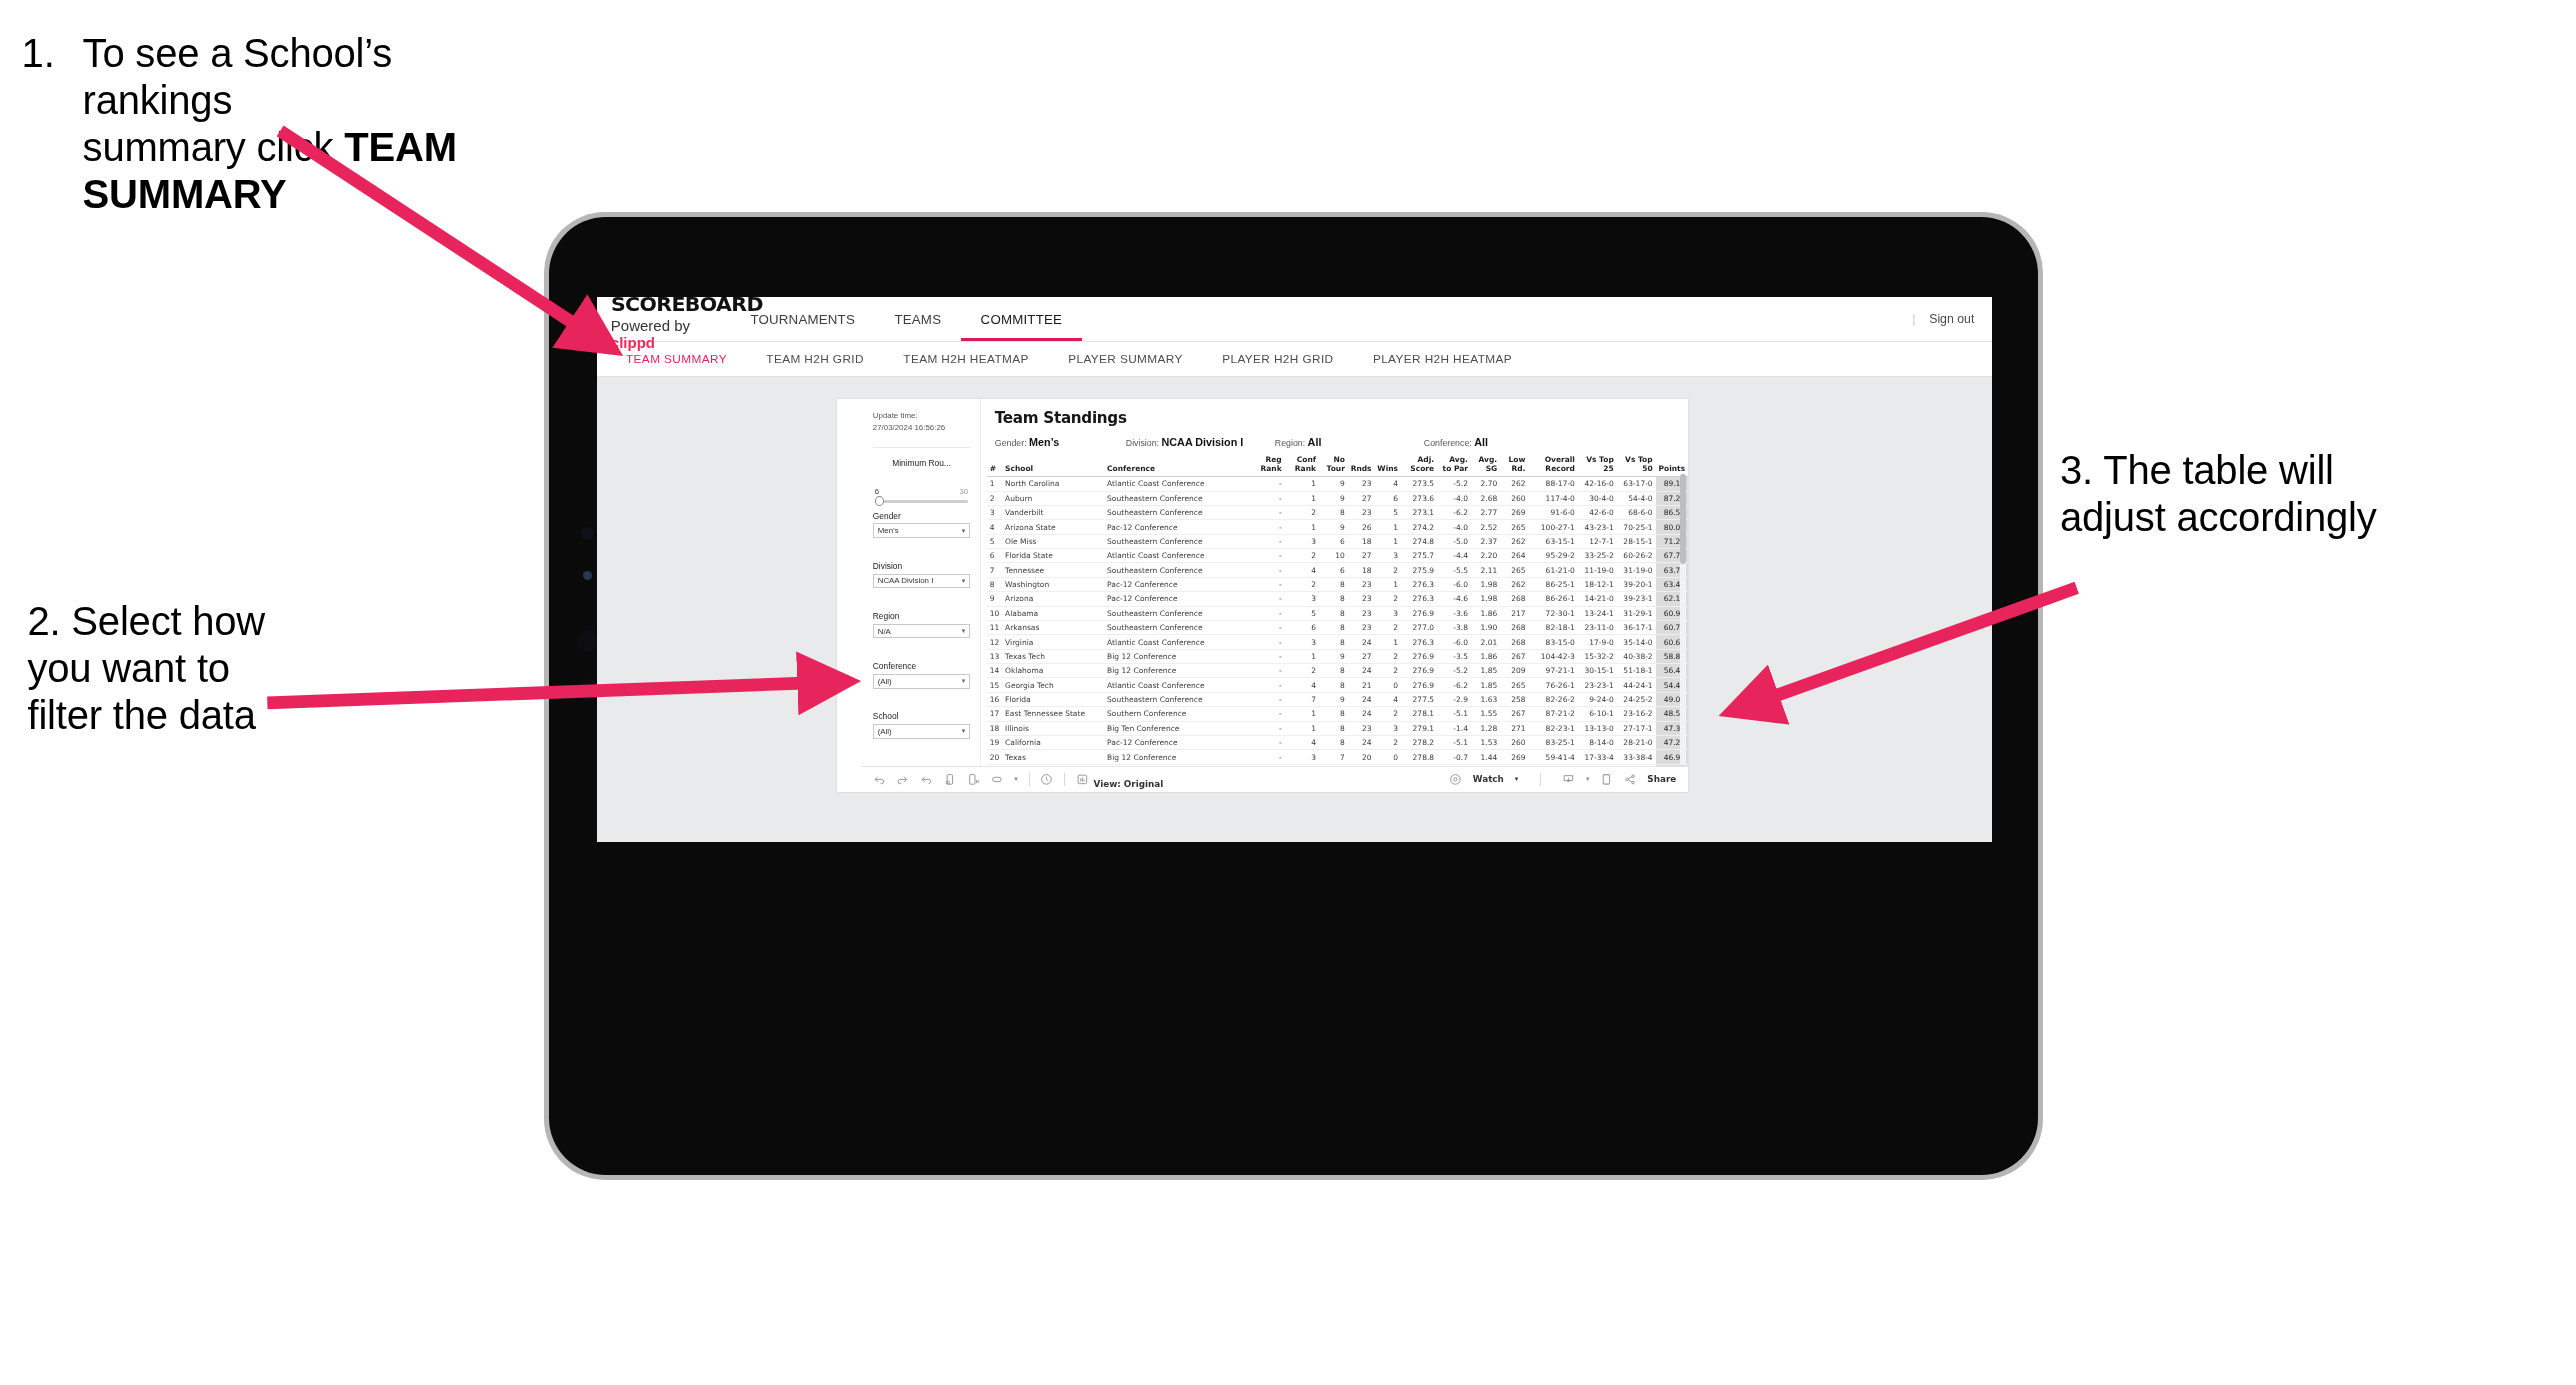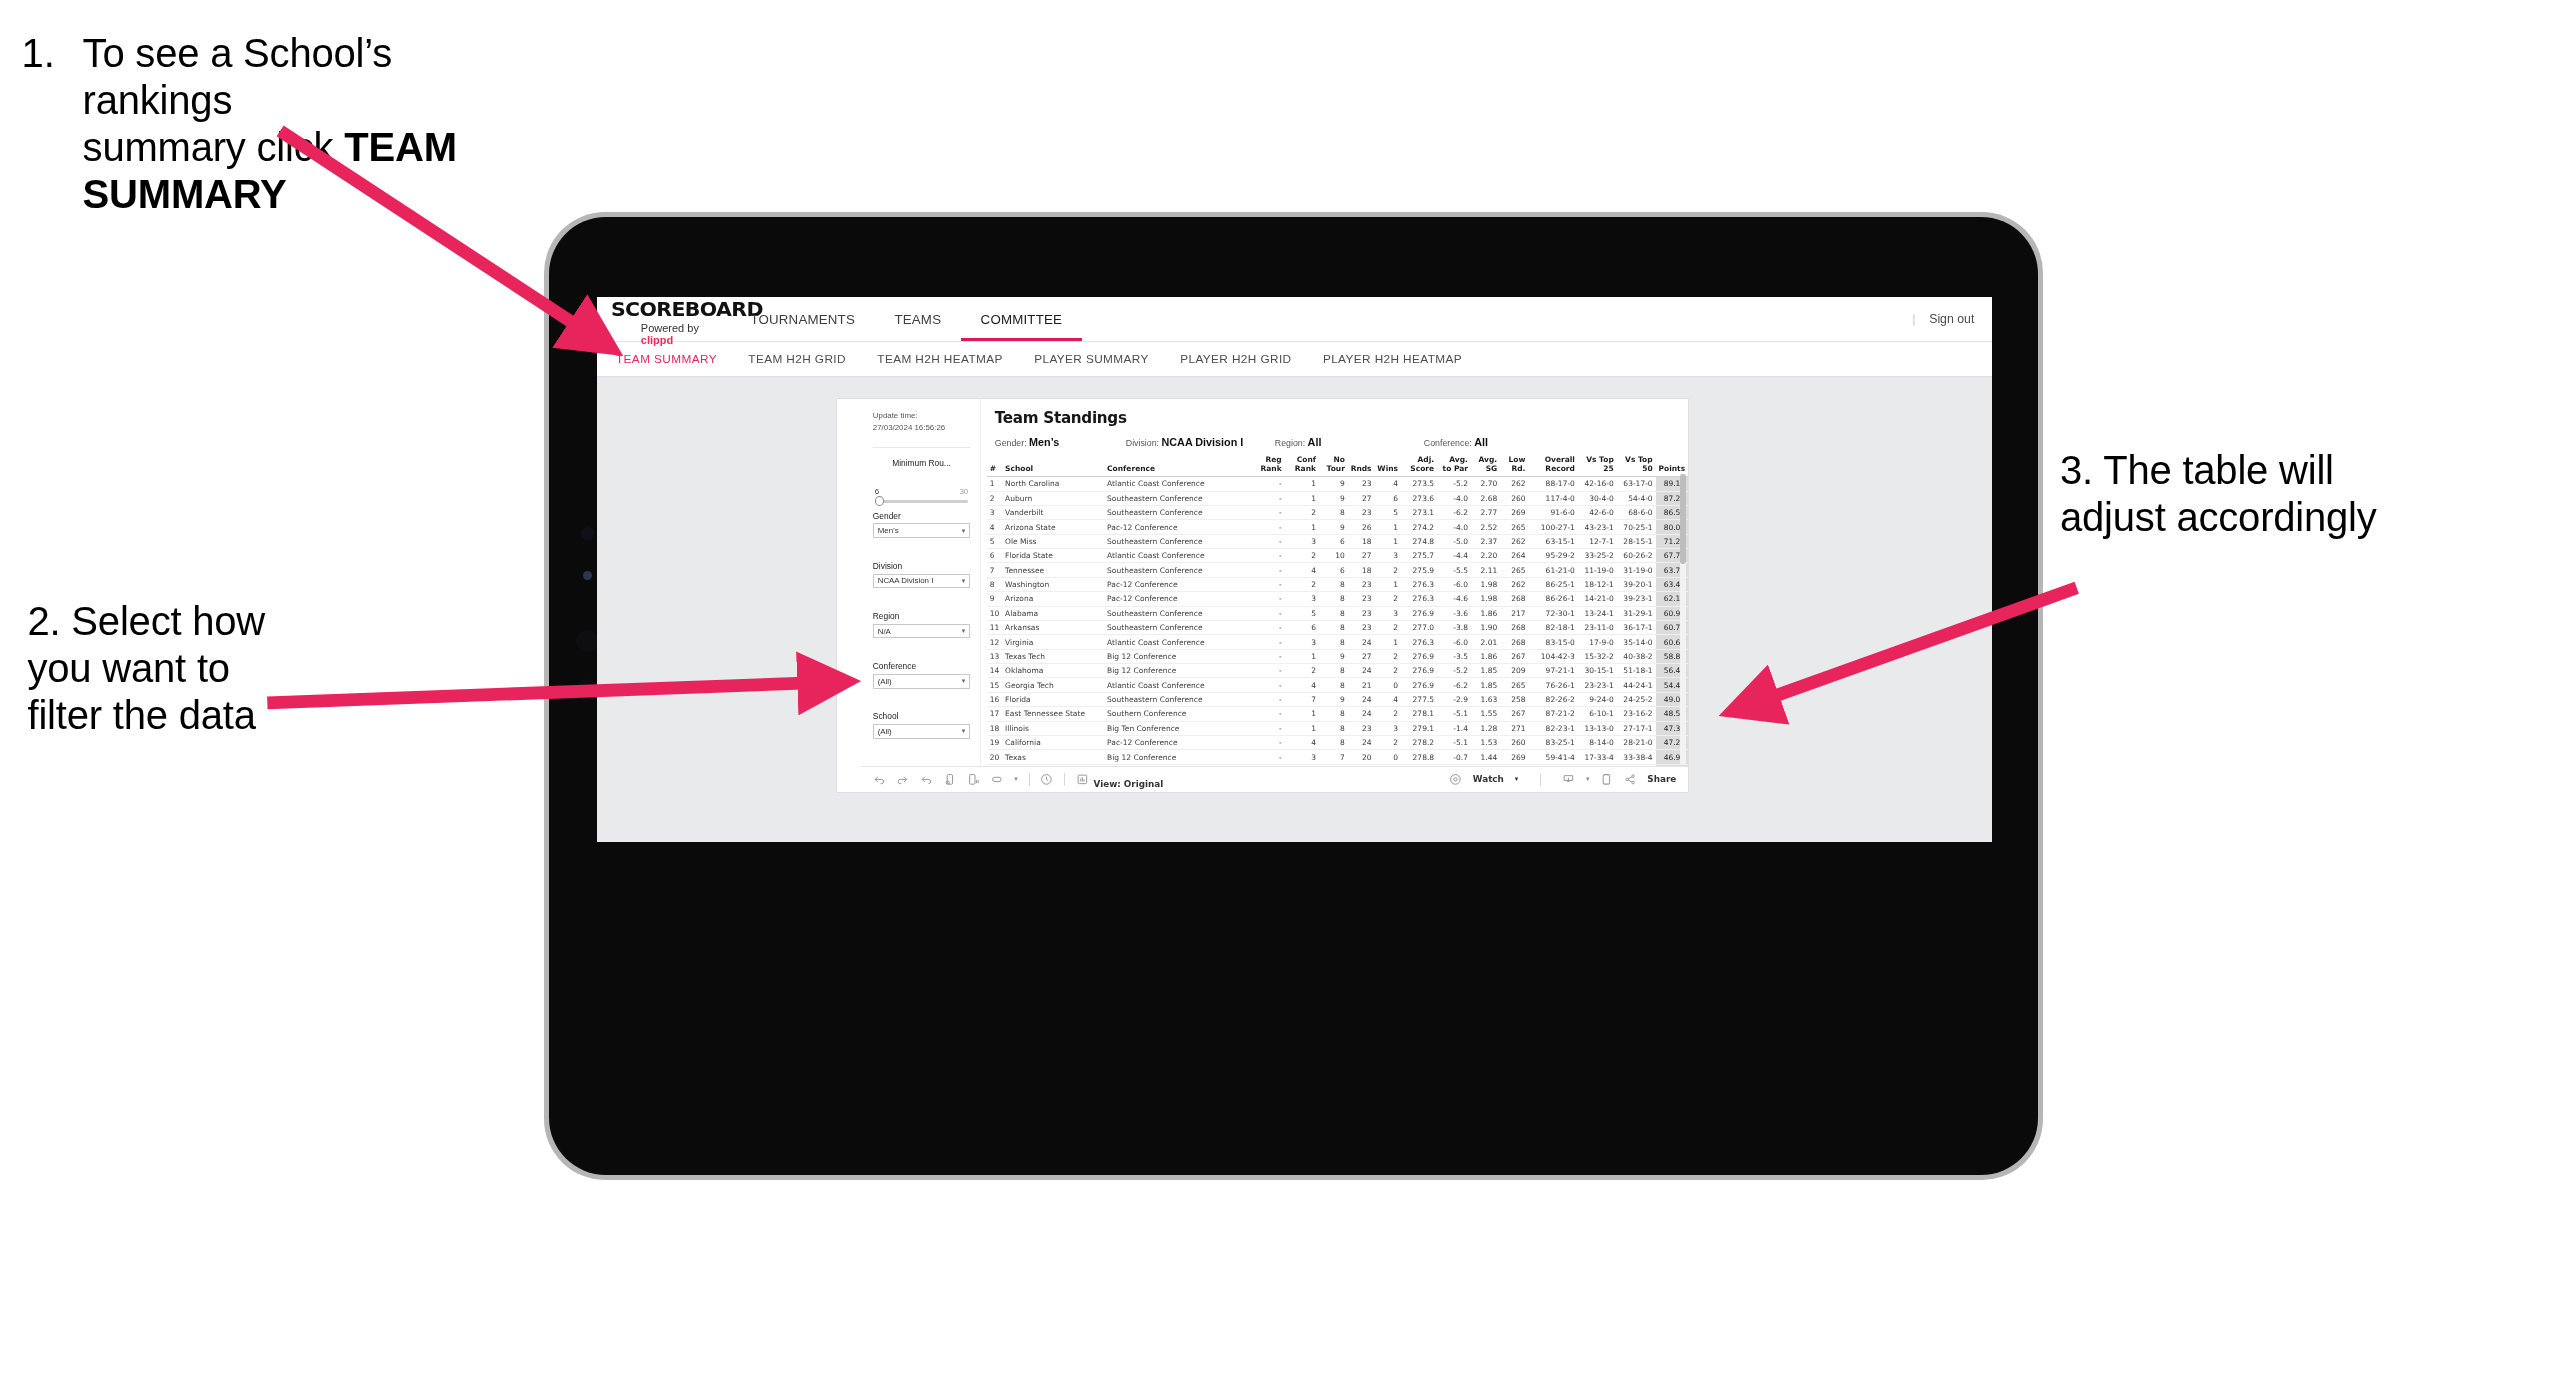--- a/index.html
+++ b/index.html
@@ -39,35 +39,35 @@
   #screen { position:absolute; left:597px; top:297px; width:1395px; height:545px; }
 
   
   .topbar { height:45px; background:#fff; display:flex; align-items:stretch;
             border-bottom:1px solid #e3e3e3; }
   .brand { width:118px; padding:5.9px 0 0 13.8px; display:flex; flex-direction:column;
            justify-content:center; }
   .brand .logo { font-family:"DejaVu Sans", sans-serif; font-weight:700;
                  font-size:19.7px; letter-spacing:-0.6px; color:#111;
                  transform:scaleX(1.04); transform-origin:left; }
-  .brand .sub { font-size:11px; color:#333; margin-top:1px;margin-left:30px; }
+  .brand .sub { font-size:15px; color:#333; margin-top:1px; }
   .brand .sub i { font-style:normal; color:#ef2b5b; font-weight:700; }
   .topnav { display:flex; align-items:stretch; margin-left:15.7px; }
   .topnav .item { display:flex; align-items:center; padding:0 19.7px; font-size:13.3px;
                   color:#3c3c3c; letter-spacing:0.2px; position:relative; }
   .topnav .item.active { color:#1a1a1a; }
   .topnav .item.active::after { content:""; position:absolute; left:0; right:0;
           bottom:0; height:2.9px; background:#d81b5f; }
   .topright { margin-left:auto; display:flex; align-items:center; gap:13.8px;
               padding-right:17.7px; font-size:12.3px; color:#4a4a4a; }
   .topright .bar { color:#c9c9c9; }
 
   
   .subnav { height:35px; background:#fff; display:flex; align-items:center;
-            gap:0; padding-left:17px; border-bottom:1px solid #e0e0e0; }
+            gap:8px; padding-left:27px; border-bottom:1px solid #e0e0e0; }
   .subnav .tab { font-size:11.8px; letter-spacing:0.4px; color:#4c4c4c;
                  padding:0 15.7px; }
   .subnav .tab:first-child { padding-left:2px; }
   .subnav .tab.active { color:#e8245c; }
 
   
   .workspace { background:#e9eaec; height:465px; position:relative; }
 
   
   .dash { position:absolute; left:240px; top:21.6px; width:851px; height:393px;

